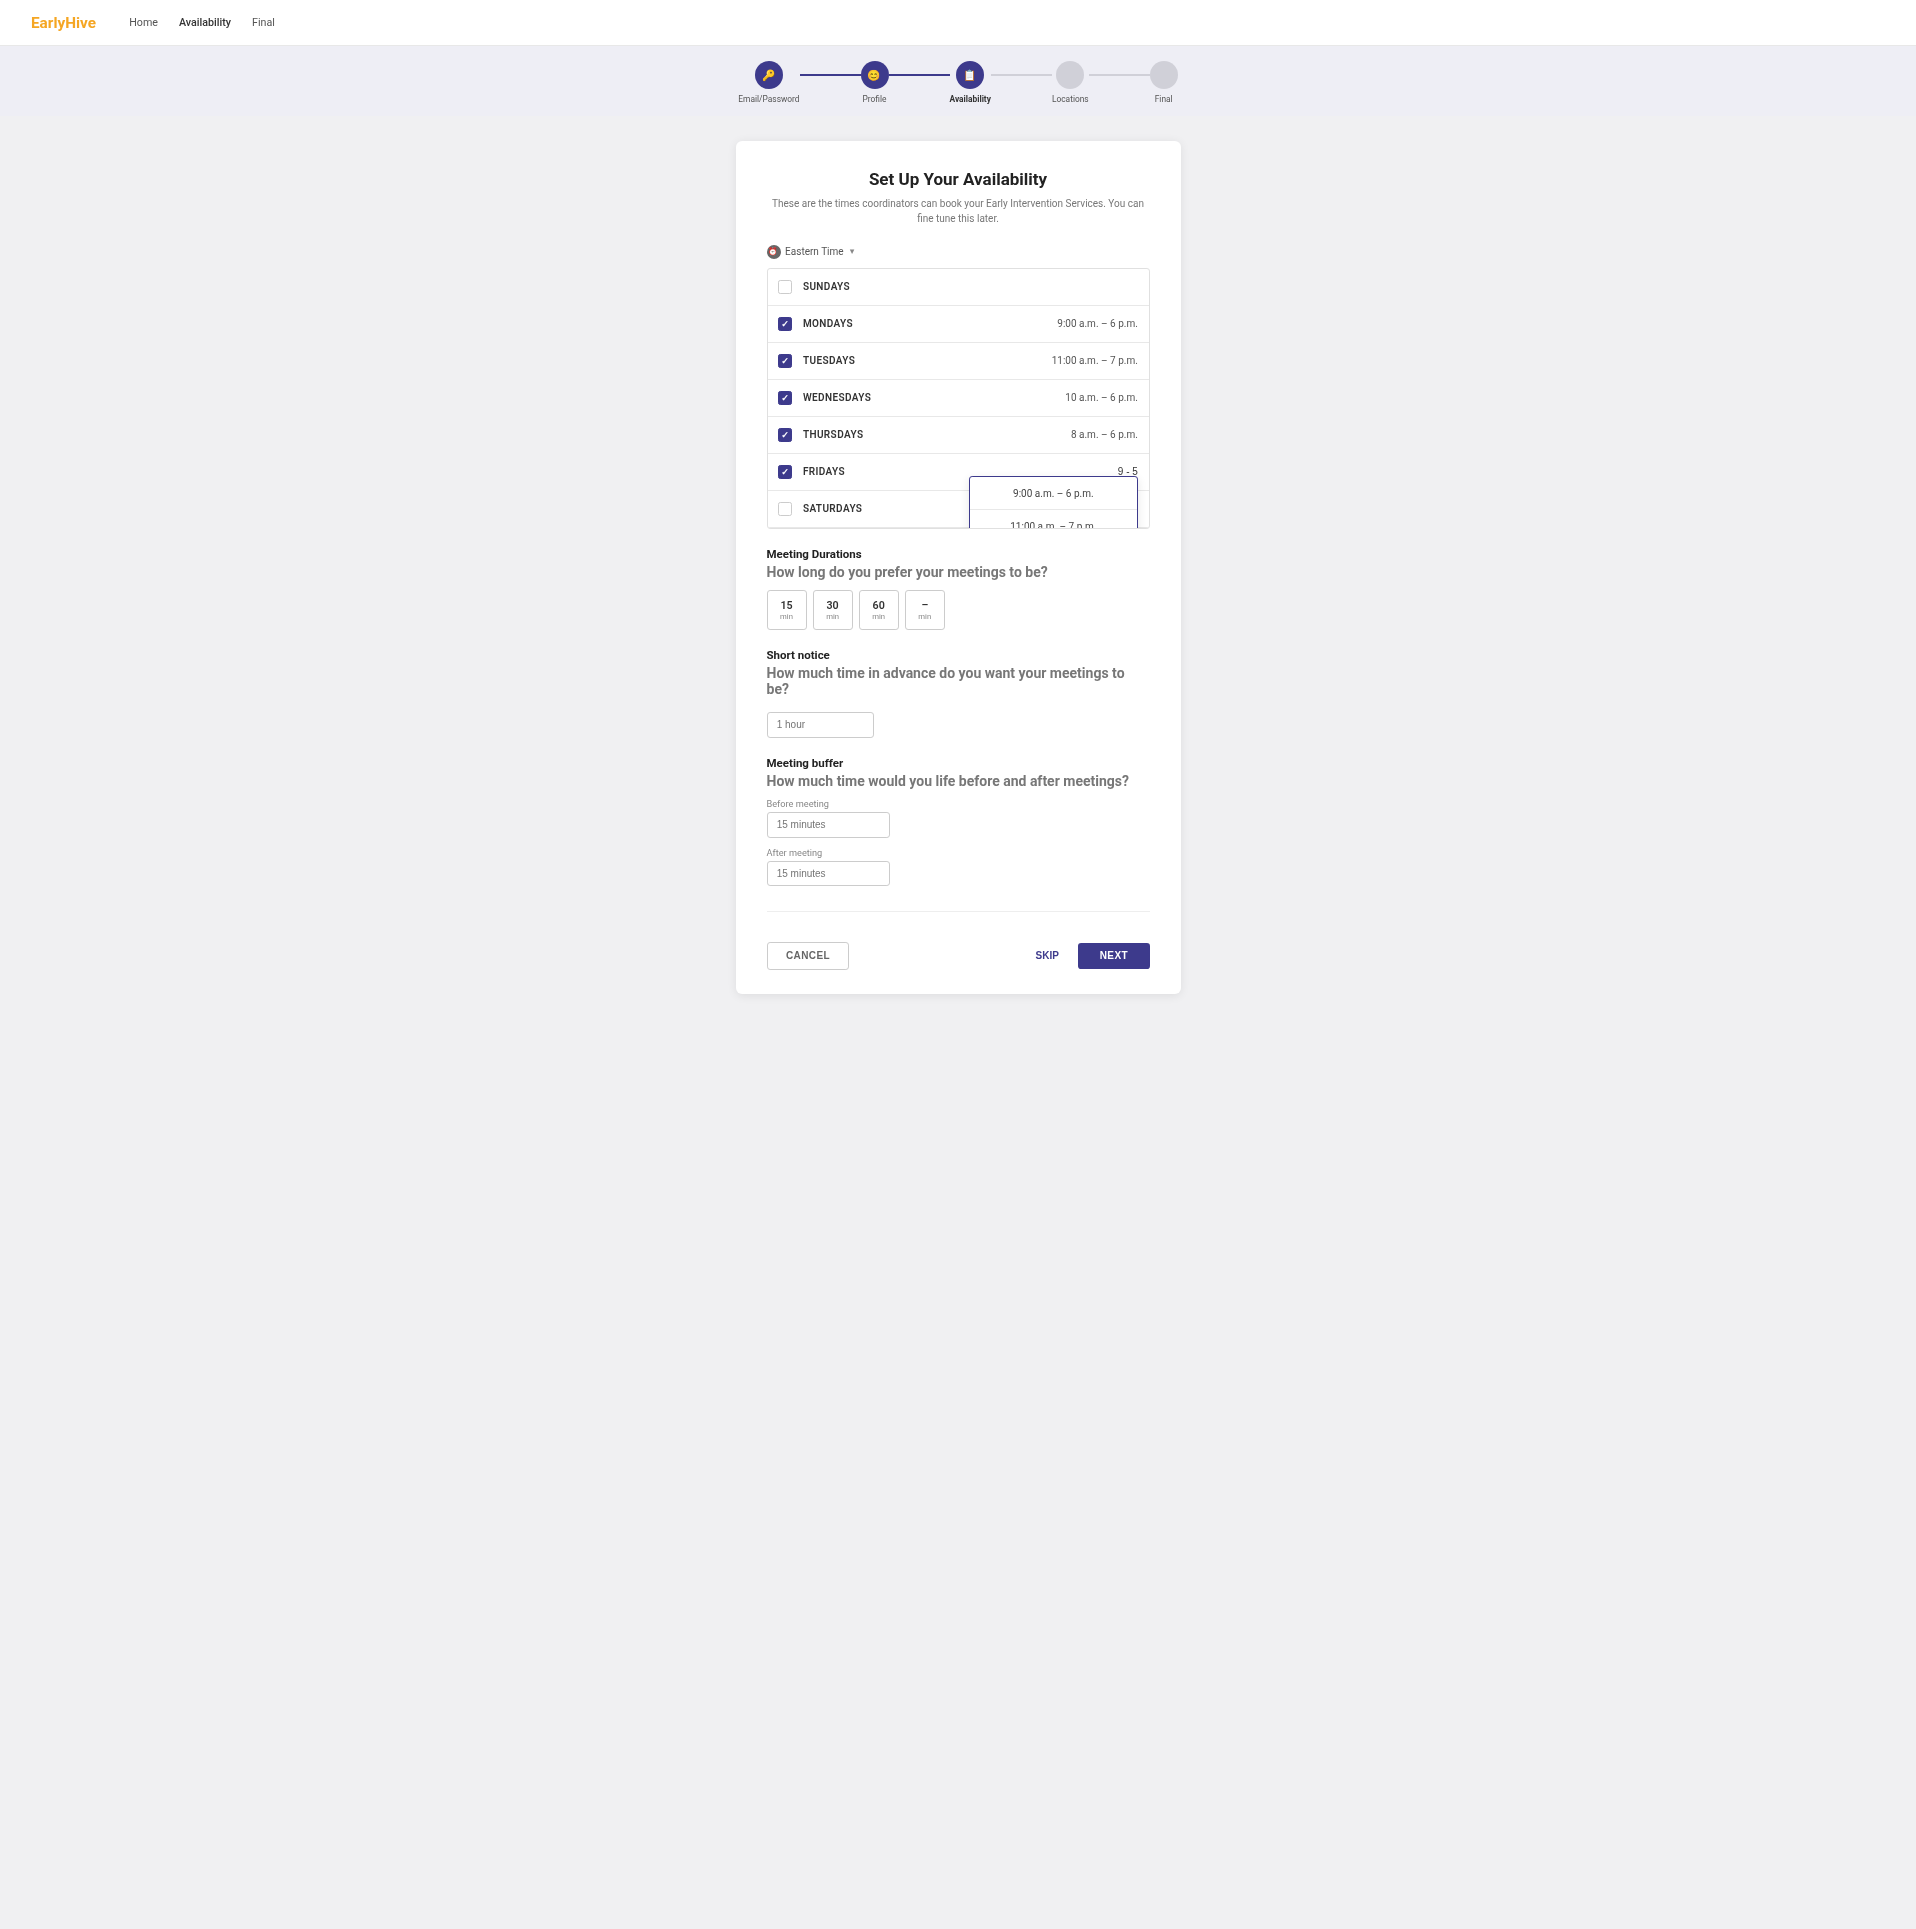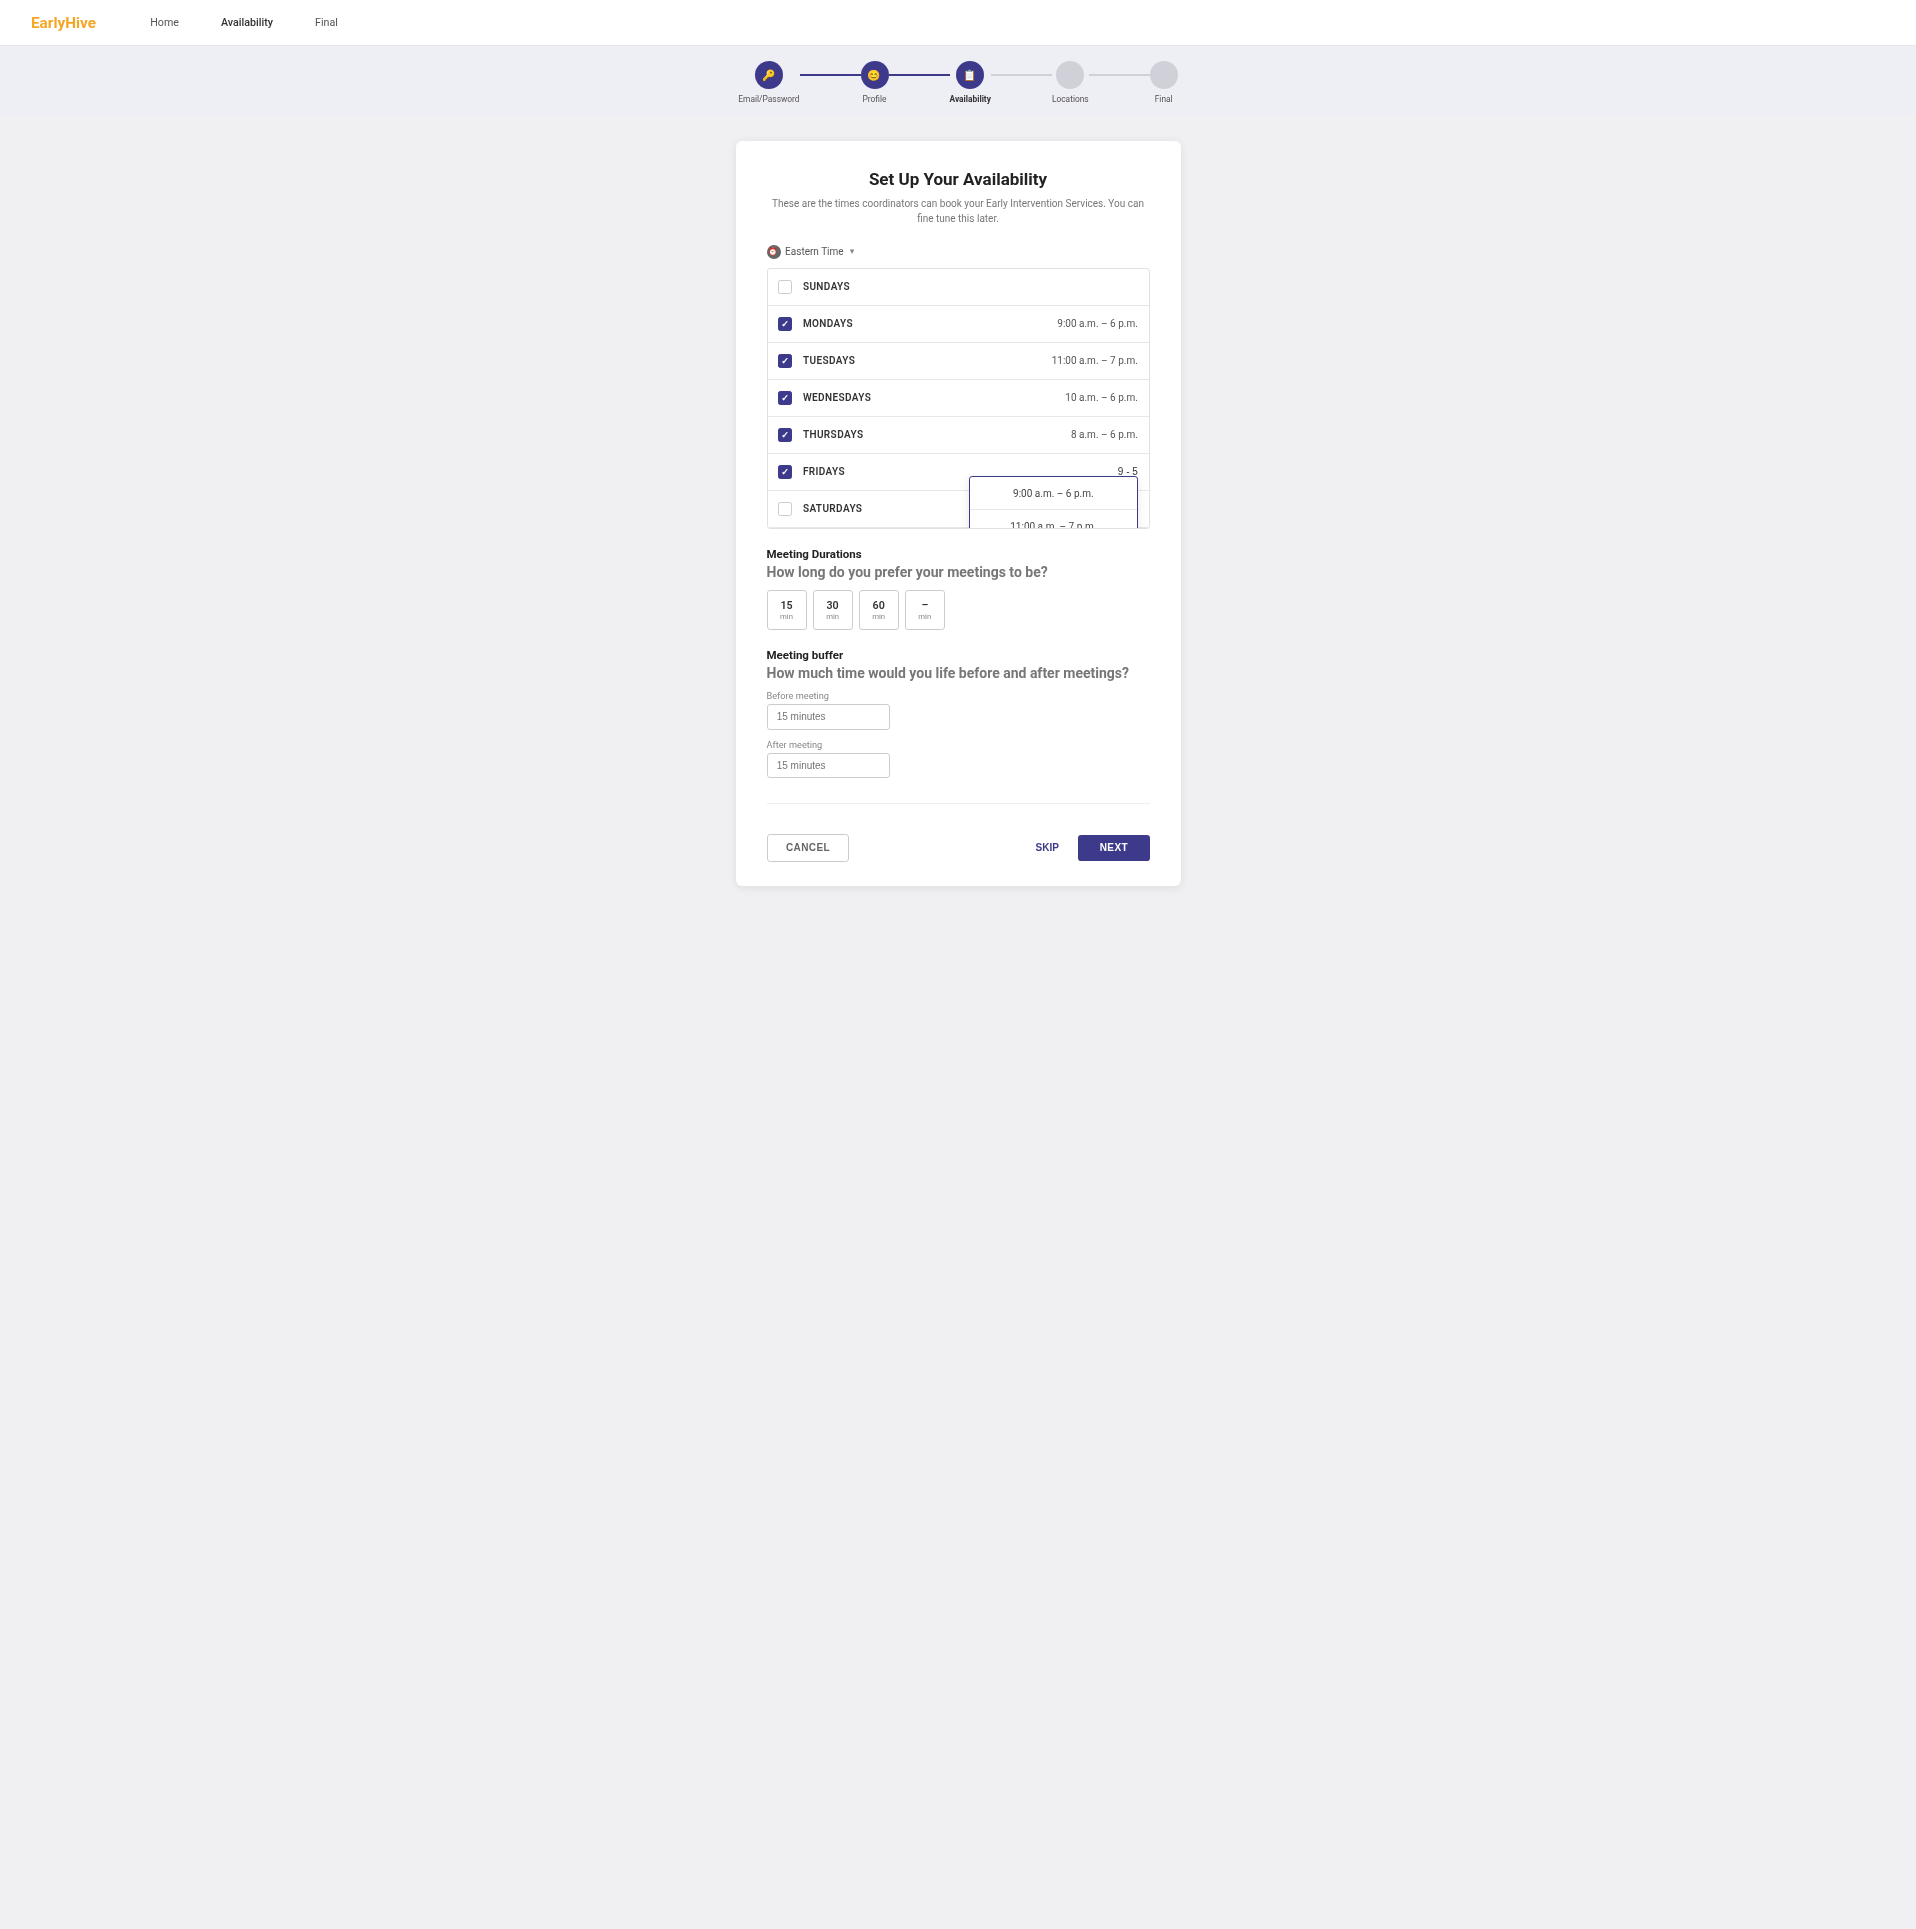--- a/index.html
+++ b/index.html
@@ -10,21 +10,21 @@
     }
 
     
     .navbar {
       background: #fff;
       border-bottom: 0.8px solid #e8e8e8;
       padding: 0 31px;
       height: 46px;
       display: flex;
       align-items: center;
-      gap: 42px;
+      gap: 21px;
     }
     .logo {
       font-size: 15.3px;
       font-weight: 700;
       color: #333;
       margin-right: 12.3px;
     }
     .logo span { color: #f5a623; }
     .nav-link {
       font-size: 10.7px;
@@ -455,20 +455,25 @@
           <span>60</span>
           <span class="unit">min</span>
         </div>
         <div class="duration-btn">
           <span>–</span>
           <span class="unit">min</span>
         </div>
       </div>
     </div>
 
+    <div class="notice-section">
+      <div class="section-title">Short notice</div>
+      <div class="section-desc">How much time in advance do you want your meetings to be?</div>
+      <input class="input-field" placeholder="1 hour" style="">
+    </div>
 
     <div class="buffer-section">
       <div class="section-title">Meeting buffer</div>
       <div class="section-desc">How much time would you life before and after meetings?</div>
 
       <div class="buffer-label">Before meeting</div>
       <input class="buffer-input" placeholder="15 minutes" style="">
 
       <div class="buffer-label">After meeting</div>
       <input class="buffer-input" placeholder="15 minutes" style="">

